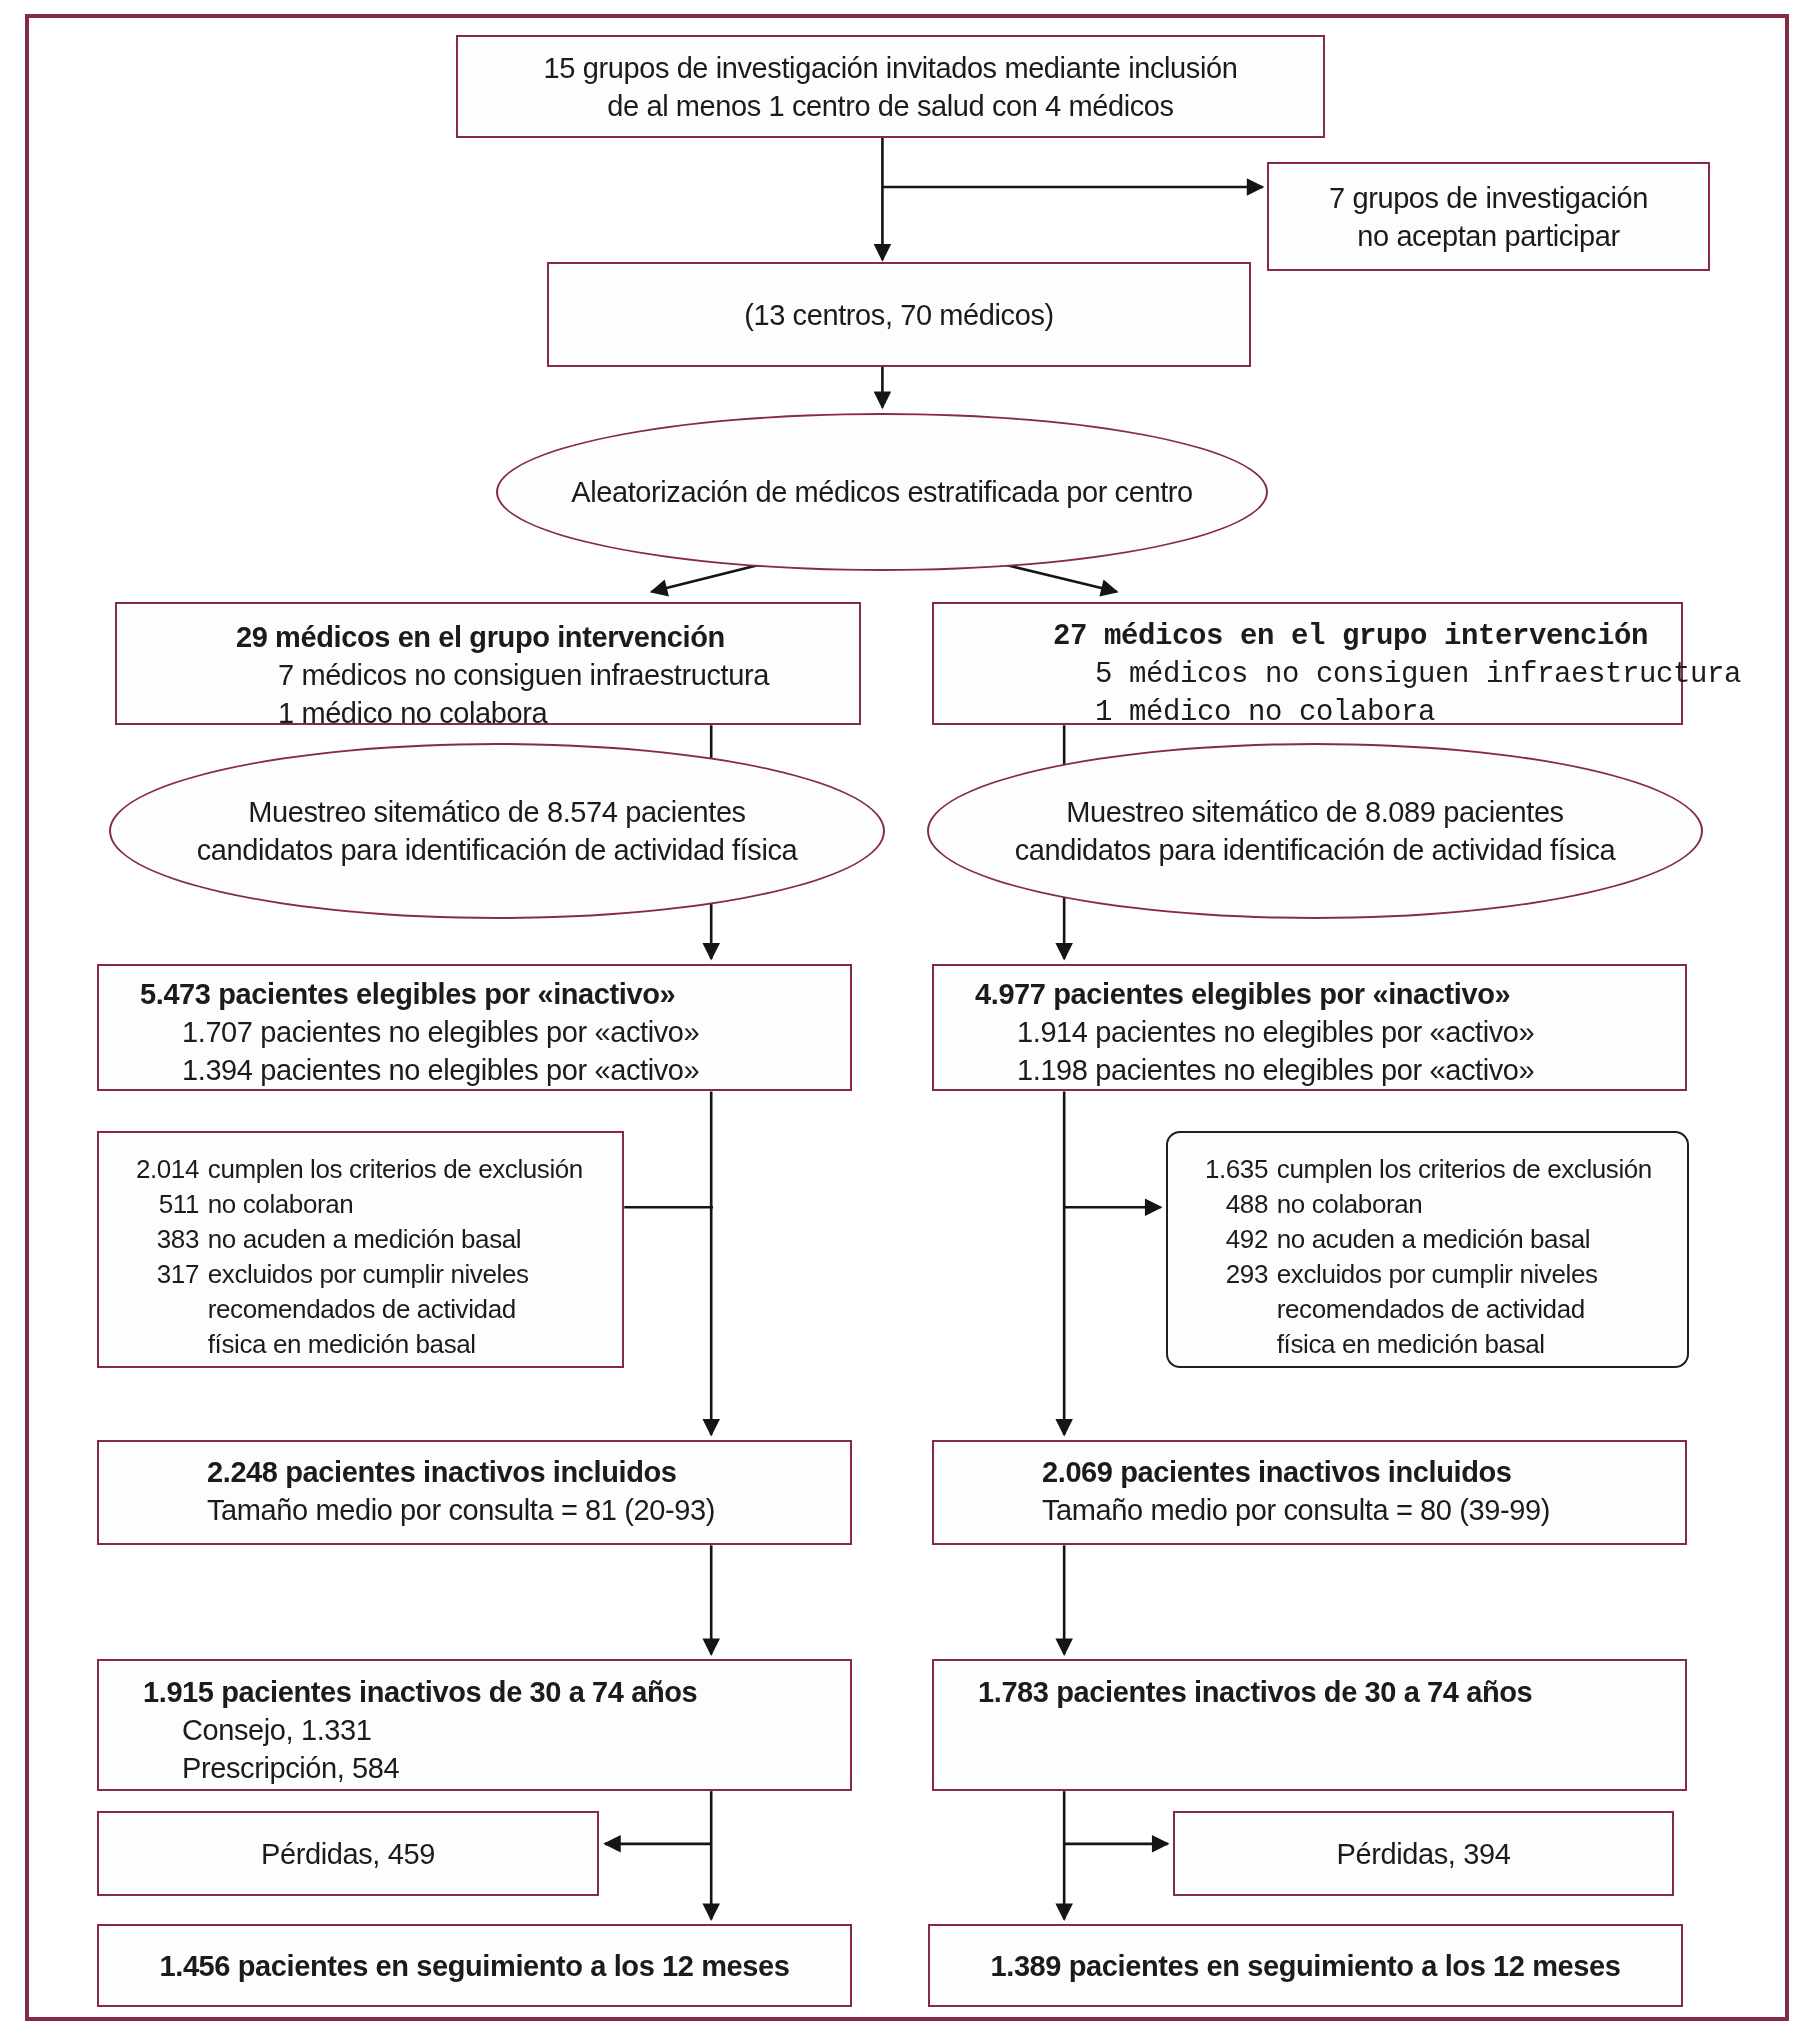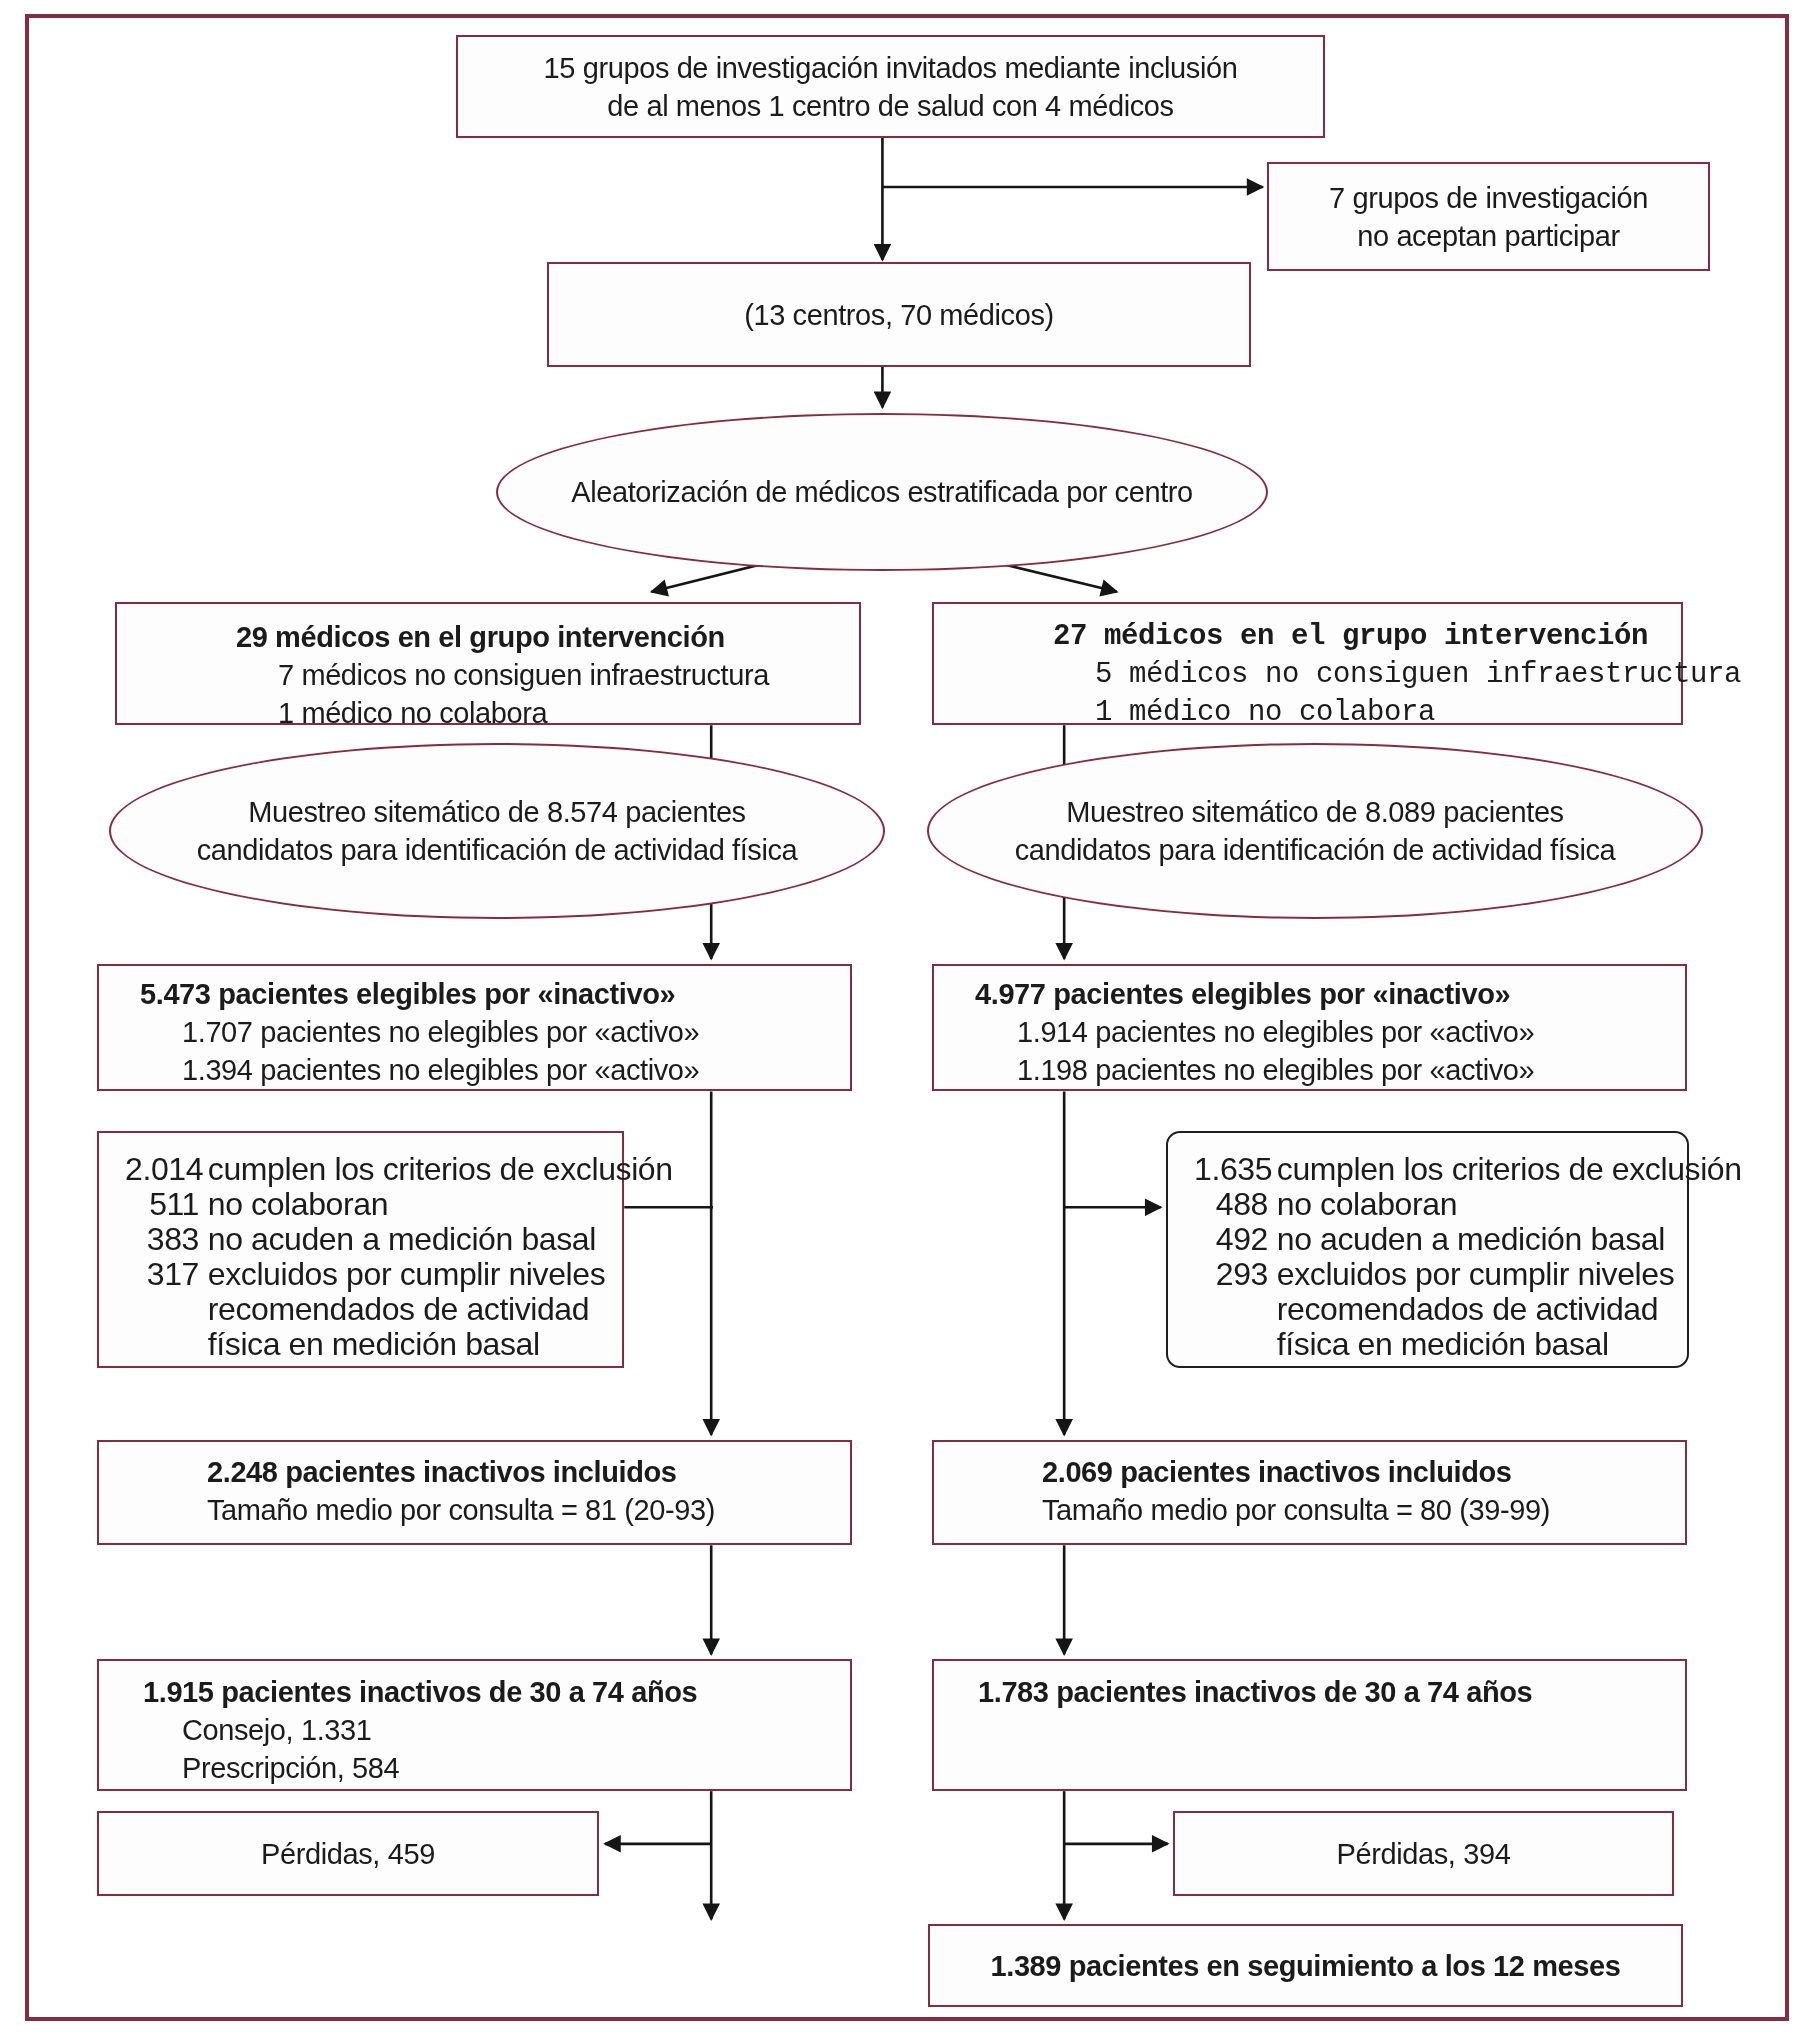--- a/index.html
+++ b/index.html
@@ -45,21 +45,21 @@
   #left-group .block{padding-left:119px;}
   #right-group .block{padding-left:119px;}
   #left-sampling{left:109px;top:743px;width:776px;height:176px;}
   #right-sampling{left:927px;top:743px;width:776px;height:176px;}
   #left-eligible,#right-eligible{height:127px;width:755px;top:964px;}
   #left-eligible{left:97px;}
   #right-eligible{left:932px;}
   #left-eligible .block,#right-eligible .block{padding-left:41px;padding-top:8.8px;}
   #left-excluded{left:97px;top:1131px;width:527px;height:237px;}
   #right-excluded{left:1166px;top:1131px;width:523px;height:237px;border-radius:14px;}
-  .excl{font-size:32px;letter-spacing:-0.4px;line-height:35px;
+  .excl{font-size:26px;letter-spacing:-0.4px;line-height:35px;
     padding:19.3px 0 0 26px;}
   .excl .num{display:inline-block;width:74px;text-align:right;margin-right:8.8px;}
   #left-included,#right-included{top:1440px;width:755px;height:105px;}
   #left-included{left:97px;}
   #right-included{left:932px;}
   #left-included .block,#right-included .block{padding-left:108px;padding-top:10.5px;}
   #left-age,#right-age{top:1659px;width:755px;height:132px;}
   #left-age{left:97px;}
   #right-age{left:932px;}
   #left-age .block,#right-age .block{padding-left:44px;padding-top:12.3px;}
@@ -224,20 +224,25 @@
       <div>Pérdidas, 459</div>
     </div>
   </div>
 
   <div id="right-losses" class="box">
     <div class="center">
       <div>Pérdidas, 394</div>
     </div>
   </div>
 
+  <div id="left-followup" class="box">
+    <div class="center">
+      <div class="b nowrap">1.456 pacientes en seguimiento a los 12 meses</div>
+    </div>
+  </div>
 
   <div id="right-followup" class="box">
     <div class="center">
       <div class="b nowrap">1.389 pacientes en seguimiento a los 12 meses</div>
     </div>
   </div>
 
 </div>
 
 

